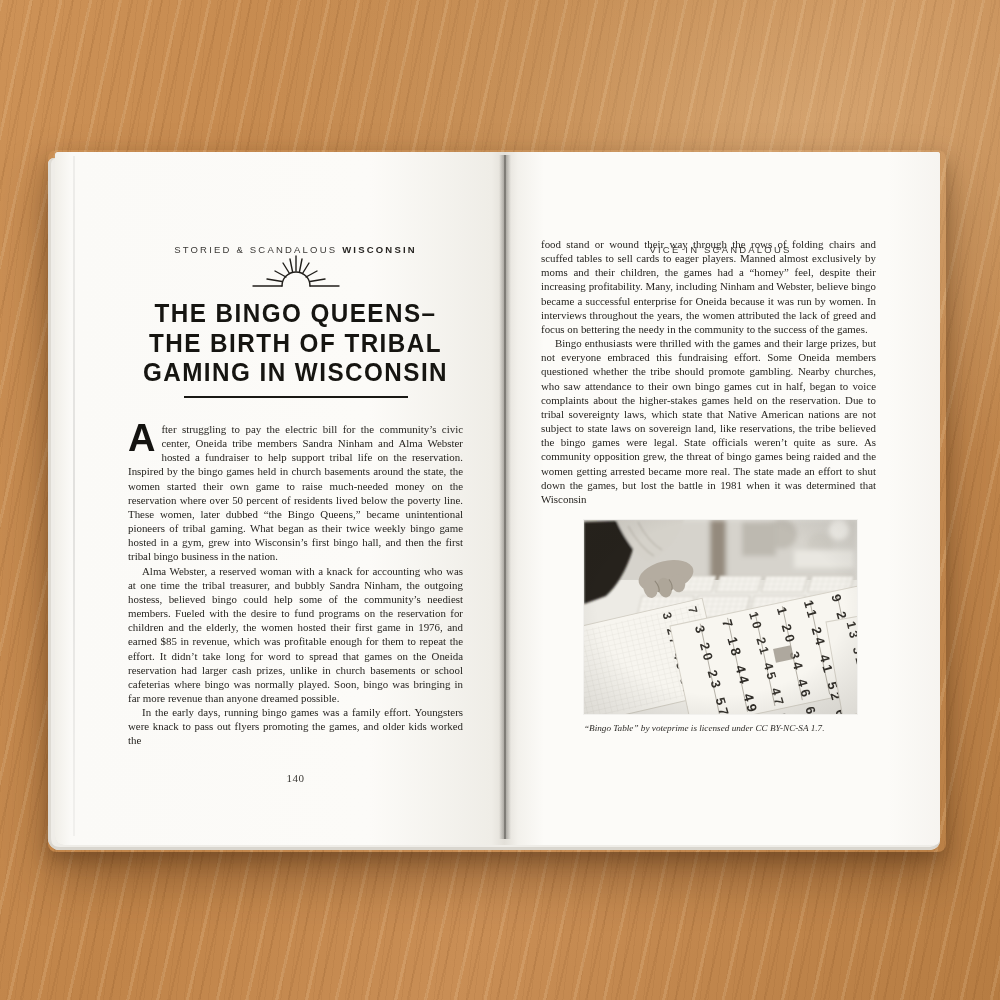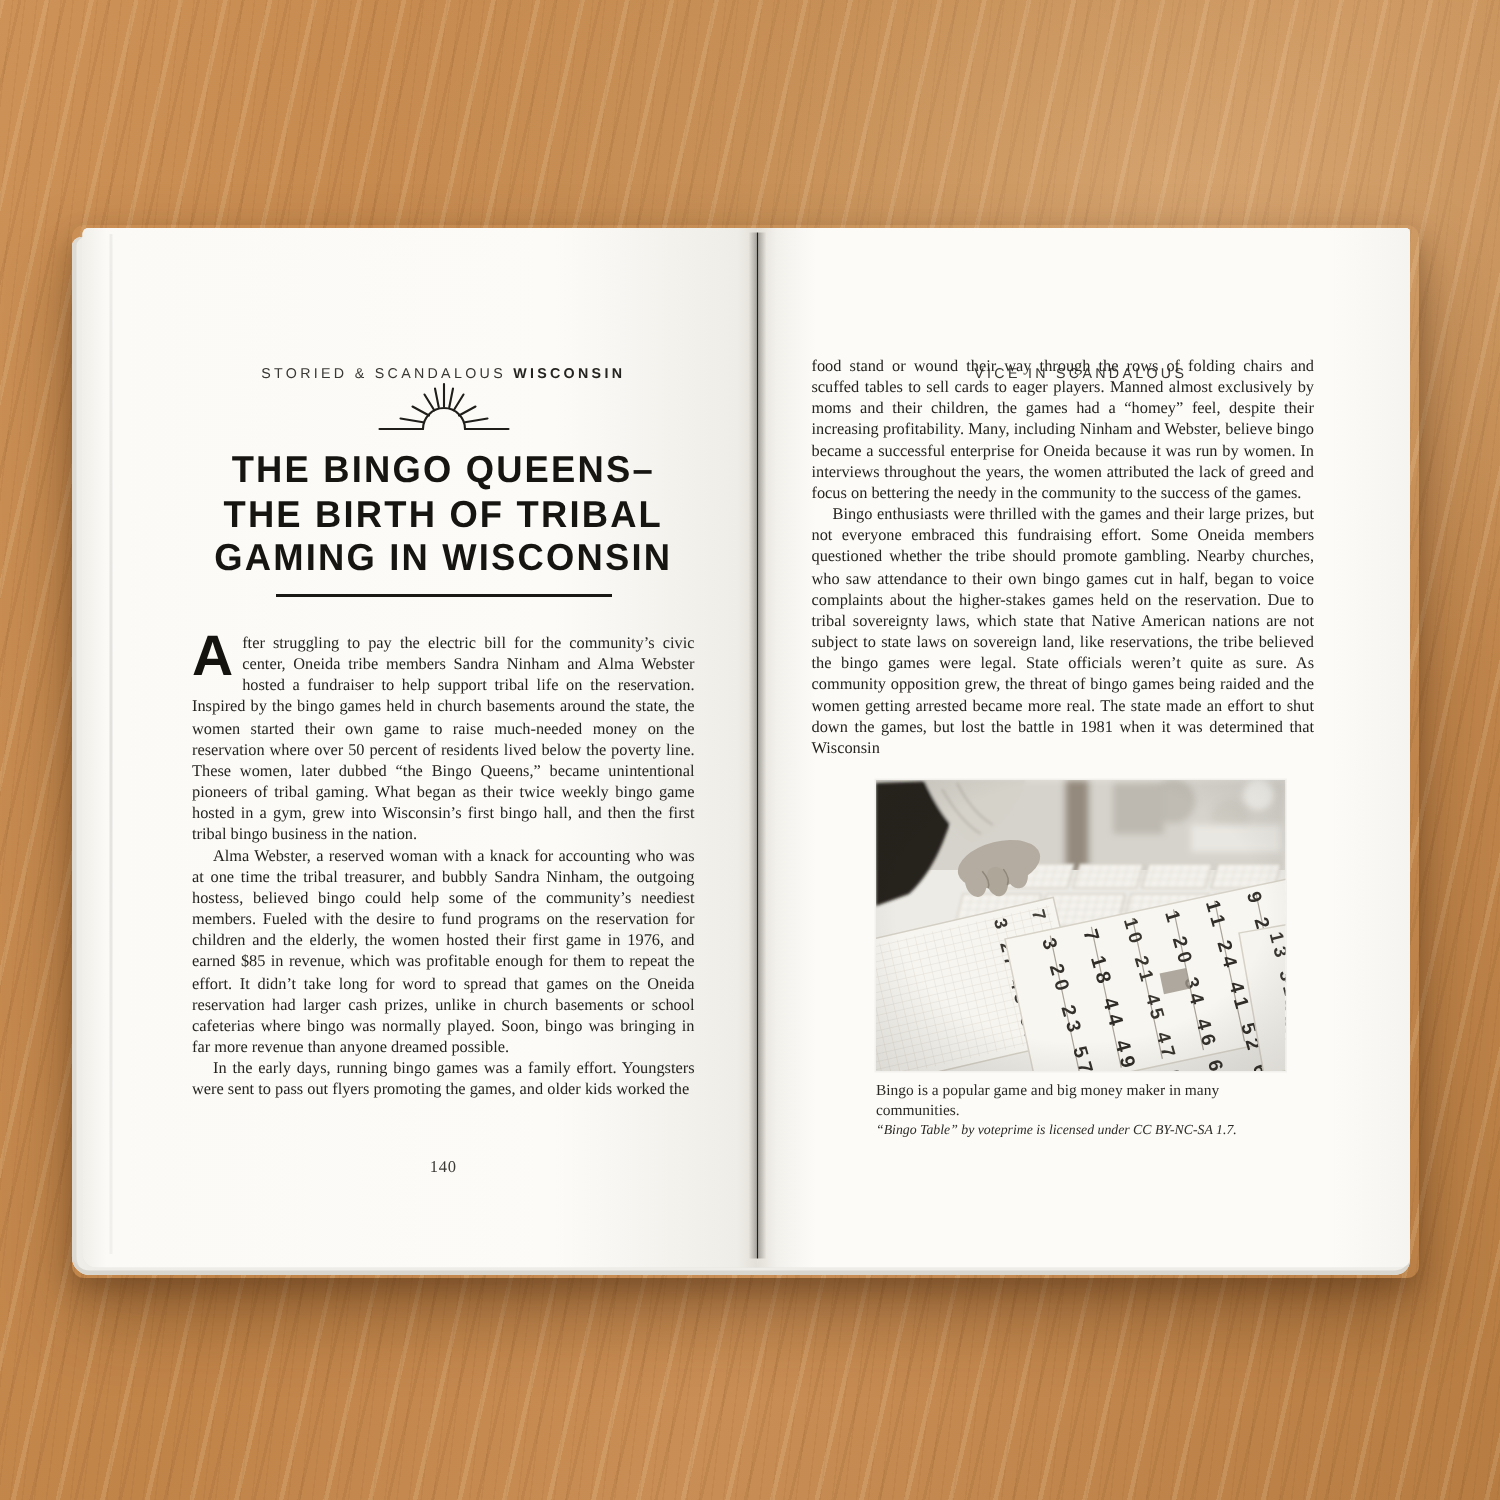--- a/index.html
+++ b/index.html
@@ -120,21 +120,21 @@
     <div class="chapter-title">
       <div>THE BINGO QUEENS–</div>
       <div>THE BIRTH OF TRIBAL</div>
       <div>GAMING IN WISCONSIN</div>
     </div>
     <div class="title-rule"></div>
 
     <div class="body-text">
       <p><span class="dropcap">A</span><span>fter struggling to pay the electric bill for the community’s civic center, Oneida tribe members Sandra Ninham and Alma Webster hosted a fundraiser to help support tribal life on the reservation. Inspired by the bingo games held in church basements around the state, the women started their own game to raise much-needed money on the reservation where over 50 percent of residents lived below the poverty line. These women, later dubbed “the Bingo Queens,” became unintentional pioneers of tribal gaming. What began as their twice weekly bingo game hosted in a gym, grew into Wisconsin’s first bingo hall, and then the first tribal bingo business in the nation.</span></p>
       <p class="indent">Alma Webster, a reserved woman with a knack for accounting who was at one time the tribal treasurer, and bubbly Sandra Ninham, the outgoing hostess, believed bingo could help some of the community’s neediest members. Fueled with the desire to fund programs on the reservation for children and the elderly, the women hosted their first game in 1976, and earned $85 in revenue, which was profitable enough for them to repeat the effort. It didn’t take long for word to spread that games on the Oneida reservation had larger cash prizes, unlike in church basements or school cafeterias where bingo was normally played. Soon, bingo was bringing in far more revenue than anyone dreamed possible.</p>
-      <p class="indent">In the early days, running bingo games was a family effort. Youngsters were sent to pass out flyers promoting the games, and older kids worked the</p>
+      <p class="indent">In the early days, running bingo games was a family effort. Youngsters were knack to pass out flyers promoting the games, and older kids worked the</p>
     </div>
 
     <div class="page-number">140</div>
   </div>
 
   <div class="page right">
 
     <div class="running-head">VICE IN SCANDALOUS</div>
 
     <div class="body-text">
@@ -237,20 +237,19 @@
         <g transform="translate(242,102) rotate(-10)">
           <rect x="0" y="0" width="60" height="96" fill="#f6f4ee" stroke="#d6d2c8" stroke-width="1"></rect>
           <text transform="translate(20,4) rotate(86)" font-family="Liberation Sans, sans-serif" font-weight="bold" font-size="12.5" letter-spacing="3" fill="#3b3833">13 31 38 59 75</text>
         </g>
 
         <rect width="273" height="194" fill="url(#vig)"></rect>
       </svg>
     </div>
 
     <div class="caption">
-      <div class="cap-main">Bingo is a popular game and big money maker in many communities.</div>
       <div class="cap-credit">“Bingo Table” by voteprime is licensed under CC BY-NC-SA 1.7.</div>
     </div>
 
   </div>
 
   <div class="gutter"></div>
 </div>
 
 </body></html>

